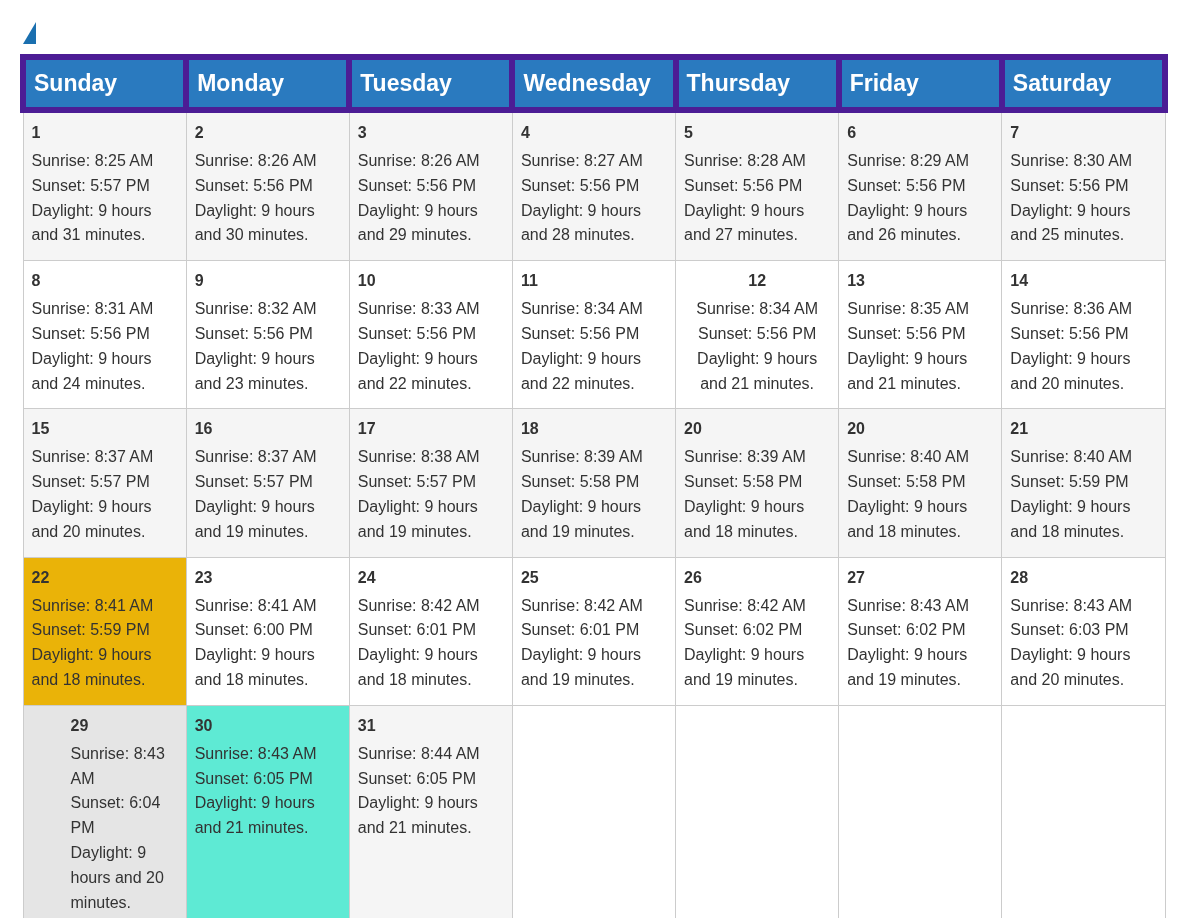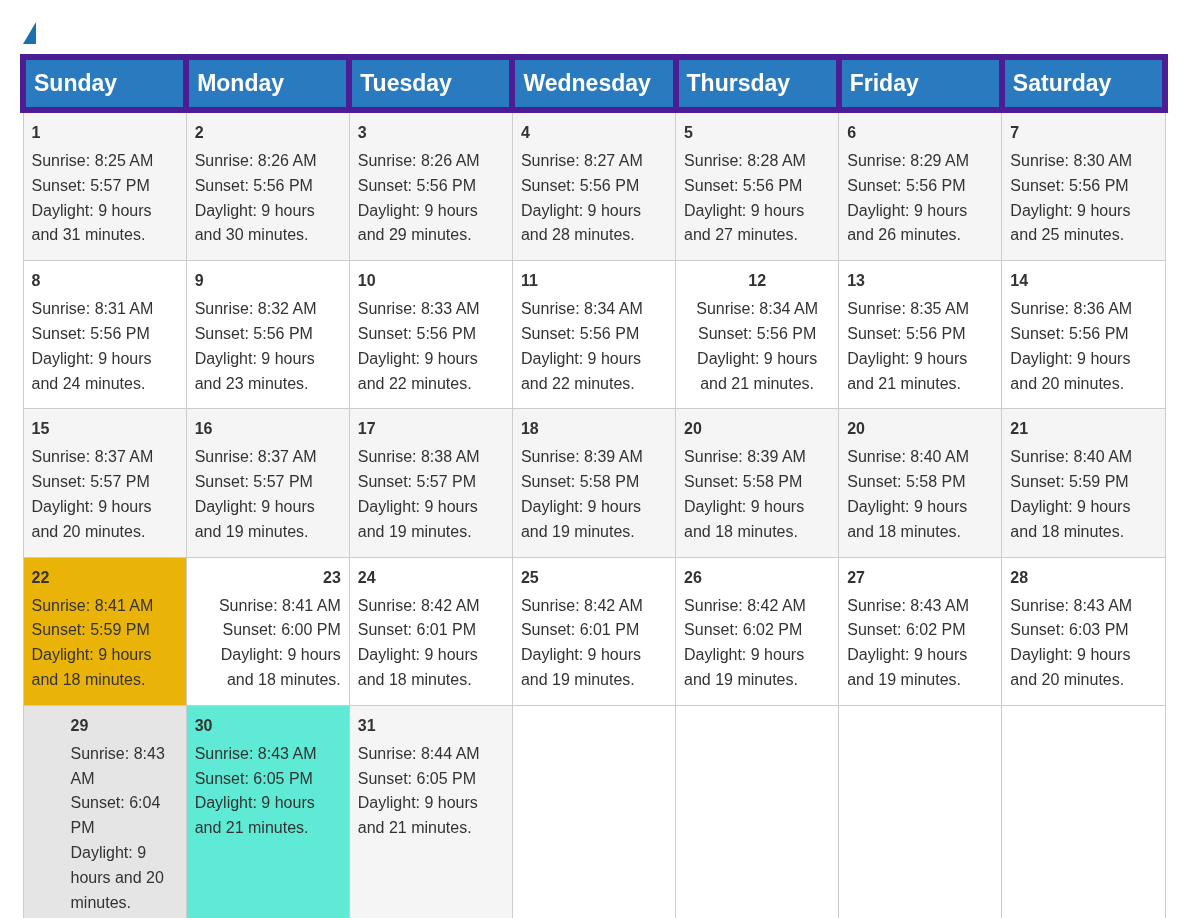--- a/index.html
+++ b/index.html
@@ -142,21 +142,21 @@
         <td style="background-color: rgb(245, 245, 245);"><span class="day-num">15</span><span class="day-info">Sunrise: 8:37 AM<br>Sunset: 5:57 PM<br>Daylight: 9 hours and 20 minutes.</span></td>
         <td style="background-color: rgb(245, 245, 245);"><span class="day-num">16</span><span class="day-info">Sunrise: 8:37 AM<br>Sunset: 5:57 PM<br>Daylight: 9 hours and 19 minutes.</span></td>
         <td style="background-color: rgb(245, 245, 245);"><span class="day-num">17</span><span class="day-info">Sunrise: 8:38 AM<br>Sunset: 5:57 PM<br>Daylight: 9 hours and 19 minutes.</span></td>
         <td style="background-color: rgb(245, 245, 245);"><span class="day-num">18</span><span class="day-info">Sunrise: 8:39 AM<br>Sunset: 5:58 PM<br>Daylight: 9 hours and 19 minutes.</span></td>
         <td style="background-color: rgb(245, 245, 245);"><span class="day-num">20</span><span class="day-info">Sunrise: 8:39 AM<br>Sunset: 5:58 PM<br>Daylight: 9 hours and 18 minutes.</span></td>
         <td style="background-color: rgb(245, 245, 245);"><span class="day-num">20</span><span class="day-info">Sunrise: 8:40 AM<br>Sunset: 5:58 PM<br>Daylight: 9 hours and 18 minutes.</span></td>
         <td style="background-color: rgb(245, 245, 245);"><span class="day-num">21</span><span class="day-info">Sunrise: 8:40 AM<br>Sunset: 5:59 PM<br>Daylight: 9 hours and 18 minutes.</span></td>
       </tr>
       <tr>
         <td style="background-color: #eab308;"><span class="day-num">22</span><span class="day-info">Sunrise: 8:41 AM<br>Sunset: 5:59 PM<br>Daylight: 9 hours and 18 minutes.</span></td>
-        <td style="background-color: rgb(255, 255, 255); text-align: right;"><span class="day-num">23</span><span class="day-info">Sunrise: 8:41 AM<br>Sunset: 6:00 PM<br>Daylight: 9 hours and 18 minutes.</span></td>
+        <td style="background-color: rgb(255, 255, 255);"><span class="day-num">23</span><span class="day-info">Sunrise: 8:41 AM<br>Sunset: 6:00 PM<br>Daylight: 9 hours and 18 minutes.</span></td>
         <td style="background-color: rgb(255, 255, 255);"><span class="day-num">24</span><span class="day-info">Sunrise: 8:42 AM<br>Sunset: 6:01 PM<br>Daylight: 9 hours and 18 minutes.</span></td>
         <td style="background-color: rgb(255, 255, 255);"><span class="day-num">25</span><span class="day-info">Sunrise: 8:42 AM<br>Sunset: 6:01 PM<br>Daylight: 9 hours and 19 minutes.</span></td>
         <td style="background-color: rgb(255, 255, 255);"><span class="day-num">26</span><span class="day-info">Sunrise: 8:42 AM<br>Sunset: 6:02 PM<br>Daylight: 9 hours and 19 minutes.</span></td>
         <td style="background-color: rgb(255, 255, 255);"><span class="day-num">27</span><span class="day-info">Sunrise: 8:43 AM<br>Sunset: 6:02 PM<br>Daylight: 9 hours and 19 minutes.</span></td>
         <td style="background-color: rgb(255, 255, 255);"><span class="day-num">28</span><span class="day-info">Sunrise: 8:43 AM<br>Sunset: 6:03 PM<br>Daylight: 9 hours and 20 minutes.</span></td>
       </tr>
       <tr>
         <td style="background-color: #e5e5e5; padding-left: 47px;"><span class="day-num">29</span><span class="day-info">Sunrise: 8:43 AM<br>Sunset: 6:04 PM<br>Daylight: 9 hours and 20 minutes.</span></td>
         <td style="background-color: #5eead4;"><span class="day-num">30</span><span class="day-info">Sunrise: 8:43 AM<br>Sunset: 6:05 PM<br>Daylight: 9 hours and 21 minutes.</span></td>
         <td style="background-color: rgb(245, 245, 245);"><span class="day-num">31</span><span class="day-info">Sunrise: 8:44 AM<br>Sunset: 6:05 PM<br>Daylight: 9 hours and 21 minutes.</span></td>

